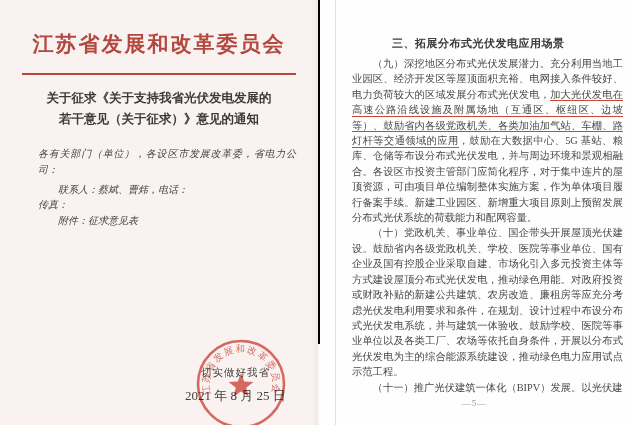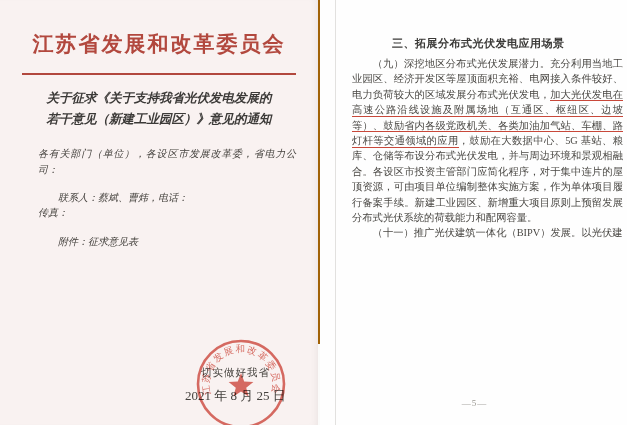--- a/index.html
+++ b/index.html
@@ -1,48 +1,48 @@
 <!DOCTYPE html>
 <html><head>
 <meta charset="utf-8">
 <style>
   * { margin: 0; padding: 0; box-sizing: border-box; }
   html, body { width: 627px; height: 425px; background: #fbfbfa; overflow: hidden; }
   body { font-family: "Liberation Serif", "DejaVu Serif", serif; }
-  .canvas { position: relative; width: 627px; height: 344px; background: #a16207; }
+  .canvas { position: relative; width: 627px; height: 344px; background: #000000; }
 
   
   .left-page {
     position: absolute; left: 0; top: 0; width: 318px; height: 425px;
     background: #f9f2f1;
     box-shadow: inset -6px 0 8px -6px rgba(0,0,0,0.08);
   }
   .agency-title {
     position: absolute; top: 30px; left: 0; width: 100%;
     text-align: center; font-size: 21px; font-weight: bold;
     letter-spacing: 2px; color: #b2483e;
   }
   .red-rule {
     position: absolute; top: 73px; left: 22px; width: 274px; height: 2px;
     background: #b2483e;
   }
   .doc-title {
     position: absolute; top: 88px; left: 18px; width: 282px;
     text-align: center; font-size: 12.5px; font-weight: bold;
-    line-height: 21px; color: #3c3a38; font-style: italic;
+    line-height: 21px; color: #3c3a38;
   }
   .left-body {
     position: absolute; top: 146px; left: 38px; width: 258px;
     font-size: 10px; line-height: 15.8px; color: #45423e;
     text-align: justify;
     font-style: italic;
   }
   .left-body p.indent { text-indent: 2em; }
-  .left-body .contact-line { margin-top: 12px; }
-  .left-body .attach-line { margin-top: 13px; }
+  .left-body .contact-line { margin-top: 4px; }
+  .left-body .attach-line { }
 
   .signer {
     position: absolute; top: 366px; left: 201px;
     font-size: 10.5px; color: #45423e; letter-spacing: 1px;
   }
   .issue-date {
     position: absolute; top: 387px; left: 185px;
     font-size: 13px; color: #45423e;
   }
   .stamp {
@@ -81,21 +81,21 @@
 </head>
 <body>
 
 <div class="canvas">
 
   <div class="left-page">
     <div class="agency-title">江苏省发展和改革委员会</div>
     <div class="red-rule"></div>
     <div class="doc-title">
       <div>关于征求《关于支持我省光伏发电发展的</div>
-      <div>若干意见（新建工业园区）》意见的通知</div>
+      <div>若干意见（关于征求）》意见的通知</div>
     </div>
 
     <div class="left-body">
       <p>各有关部门（单位），各设区市发展改革委，省电力公司：</p>
       <p class="indent contact-line">联系人：蔡斌、曹炜，电话：</p>
       <p>传真：</p>
       <p class="indent attach-line">附件：征求意见表</p>
     </div>
 
     <div class="signer">切实做好我省</div>
@@ -112,19 +112,20 @@
       </text>
     </svg>
   </div>
 
   <div class="right-page">
     <div class="page-edge-line"></div>
     <div class="section-heading">三、拓展分布式光伏发电应用场景</div>
 
     <div class="right-body">
       <p><span>（九）深挖地区分布式光伏发展潜力。充分利用当地工业园区、经济开发区等屋顶面积充裕、电网接入条件较好、电力负荷较大的区域发展分布式光伏发电，</span><span class="red-underline">加大光伏发电在高速公路沿线设施及附属场地（互通区、枢纽区、边坡等）、鼓励省内各级党政机关、各类加油加气站、车棚、路灯杆等交通领域的应用</span><span>，鼓励在大数据中心、5G 基站、粮库、仓储等布设分布式光伏发电，并与周边环境和景观相融合。各设区市投资主管部门应简化程序，对于集中连片的屋顶资源，可由项目单位编制整体实施方案，作为单体项目履行备案手续。新建工业园区、新增重大项目原则上预留发展分布式光伏系统的荷载能力和配网容量。</span></p>
+      <p>（十）党政机关、事业单位、国企带头开展屋顶光伏建设。鼓励省内各级党政机关、学校、医院等事业单位、国有企业及国有控股企业采取自建、市场化引入多元投资主体等方式建设屋顶分布式光伏发电，推动绿色用能。对政府投资或财政补贴的新建公共建筑、农房改造、廉租房等应充分考虑光伏发电利用要求和条件，在规划、设计过程中布设分布式光伏发电系统，并与建筑一体验收。鼓励学校、医院等事业单位以及各类工厂、农场等依托自身条件，开展以分布式光伏发电为主的综合能源系统建设，推动绿色电力应用试点示范工程。</p>
       <p>（十一）推广光伏建筑一体化（BIPV）发展。以光伏建</p>
     </div>
 
     <div class="page-number">—5—</div>
   </div>
 
 </div>
 
 </body></html>

